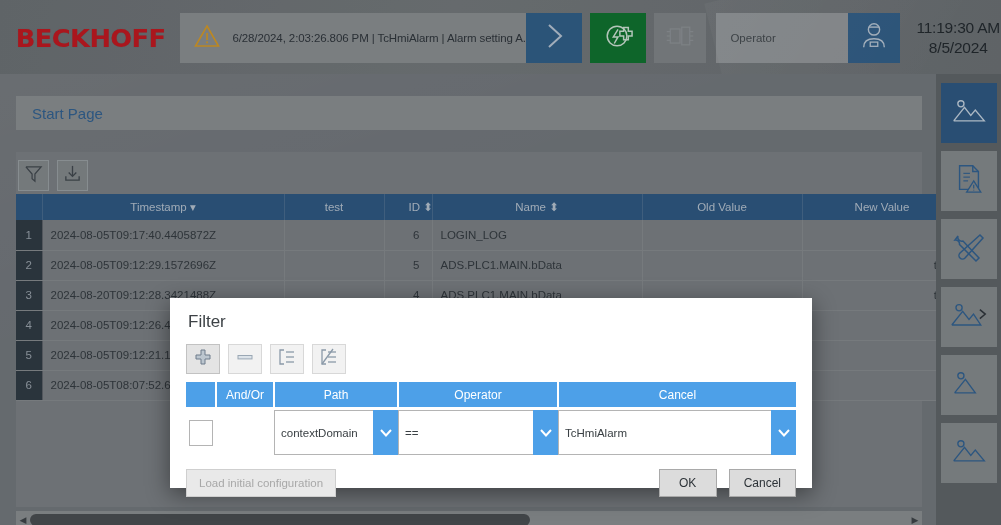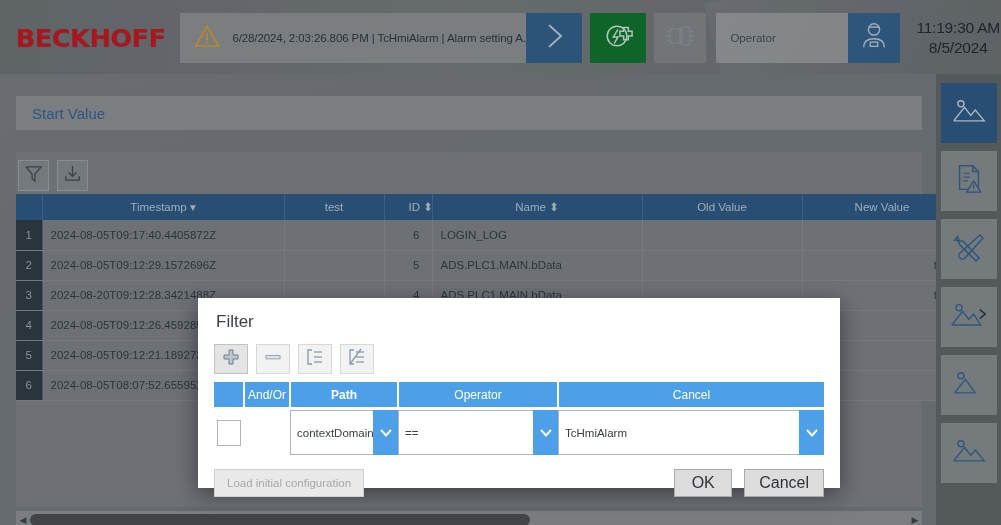--- a/index.html
+++ b/index.html
@@ -141,41 +141,41 @@
     background: #85898b; display: flex; align-items: center; justify-content: center;
     cursor: pointer;
   }
   .sb-item.active { background: #2a5580; }
 
   
   .scrim {
     position: absolute; inset: 0; background: rgba(40,44,48,.16); pointer-events: none;
   }
   .dialog {
-    position: absolute; left: 198px; top: 298px; width: 642px; height: 190px;
+    position: absolute; left: 170px; top: 298px; width: 642px; height: 190px;
     background: #ffffff; box-shadow: 0 6px 22px rgba(0,0,0,.45);
     padding: 12px 16px 0 16px;
   }
   .dlg-title { font-size: 17px; color: #3d4246; margin: 2px 0 12px 2px; }
   .dlg-tools { display: flex; gap: 8px; margin-bottom: 8px; }
   .dt-btn {
     width: 34px; height: 30px; background: #e4e4e4; border: 1px solid #c2c2c2;
     display: flex; align-items: center; justify-content: center; cursor: pointer;
   }
   .dt-btn.off { background: #f2f2f2; border-color: #d8d8d8; }
 
   table.ftbl { width: 100%; border-collapse: collapse; table-layout: fixed; }
   table.ftbl th {
     background: #4da0e8; color: #fff; font-weight: normal; font-size: 12px;
     height: 25px; border-right: 2px solid #fff; text-align: center;
   }
   table.ftbl th:last-child { border-right: none; }
   table.ftbl th.f-chk { width: 30px; }
-  table.ftbl th.f-ao  { width: 46px; }
-  table.ftbl th.f-path{ width: 108px; font-weight: bold; }
+  table.ftbl th.f-ao  { width: 58px; }
+  table.ftbl th.f-path{ width: 124px; }
   table.ftbl th.f-op  { width: 160px; }
   table.ftbl td { height: 36px; padding: 3px 0 0 0; vertical-align: middle; }
 
   .chkbox { width: 24px; height: 26px; border: 1px solid #b4b4b4; background: #fff; margin: 0 auto; cursor: pointer; }
   .combo { display: flex; height: 45px; }
   .combo .fld {
     flex: 1; border: 1px solid #b4b4b4; border-right: none; background: #fff;
     font-size: 11.5px; color: #3a4044; display: flex; align-items: center; padding-left: 6px;
     overflow: hidden; white-space: nowrap;
   }
@@ -186,21 +186,21 @@
   .cell-pad-l { padding-left: 2px; padding-right: 2px; }
 
   .dlg-footer { display: flex; align-items: center; margin-top: 14px; }
   .btn-load {
     height: 28px; padding: 0 12px; background: #e9e9e9; border: 1px solid #cfcfcf;
     color: #a8a8a8; font-size: 11.5px; cursor: default;
   }
   .spacer { flex: 1; }
   .btn-ok, .btn-cancel {
     height: 28px; min-width: 58px; padding: 0 14px; background: #dcdcdc;
-    border: 1px solid #a9a9a9; color: #2d3338; font-size: 16px; cursor: pointer;
+    border: 1px solid #a9a9a9; color: #2d3338; font-size: 12px; cursor: pointer;
     margin-left: 12px;
   }
 </style>
 </head>
 <body>
 
 <div id="app">
 
   <div class="header">
     <div class="hdr-inner">
@@ -265,21 +265,21 @@
       <div class="clock">
         <div>11:19:30 AM</div>
         <div>8/5/2024</div>
       </div>
     </div>
   </div>
 
   <div class="body-area">
 
     <div class="tabbar">
-      <span class="tab-label">Start Value</span>
+      <span class="tab-label">Start Page</span>
     </div>
 
     <div class="grid-panel">
 
       <div class="grid-toolbar">
         <div class="tb-btn">
           <span>
             <svg width="19" height="19" viewBox="0 0 20 20">
               <polyline points="2,3 18,3 11.5,10.5 11.5,18 8.5,15.5 8.5,10.5 2,3" fill="none" stroke="#3e454a" stroke-width="1.3"></polyline>
             </svg>

